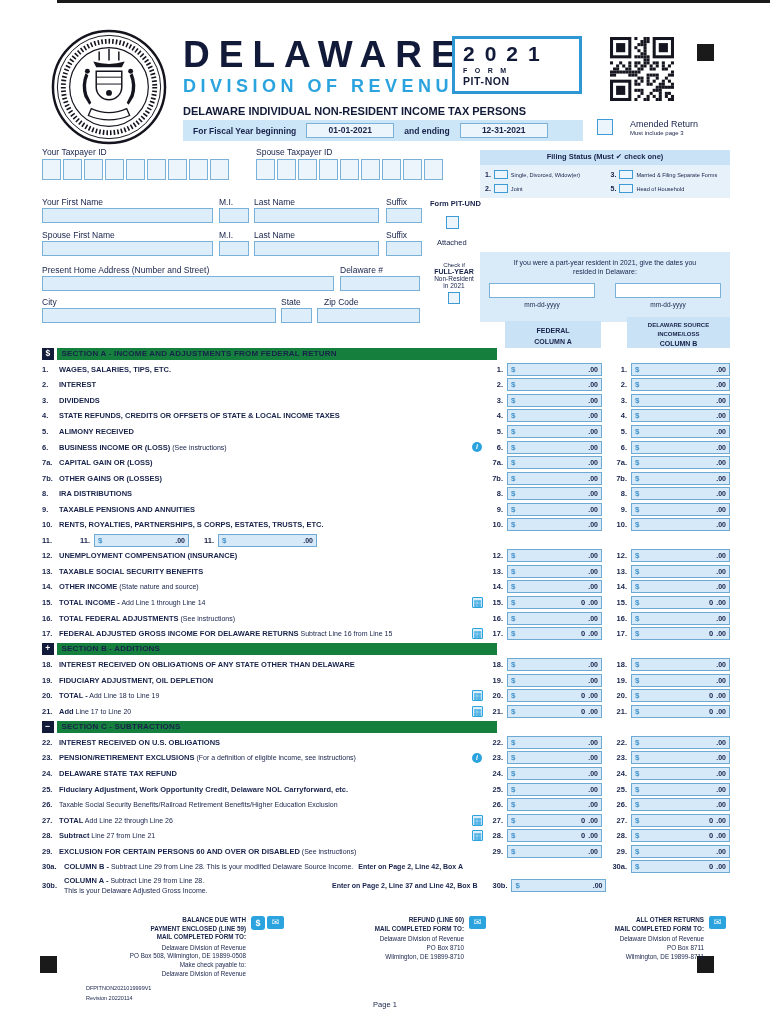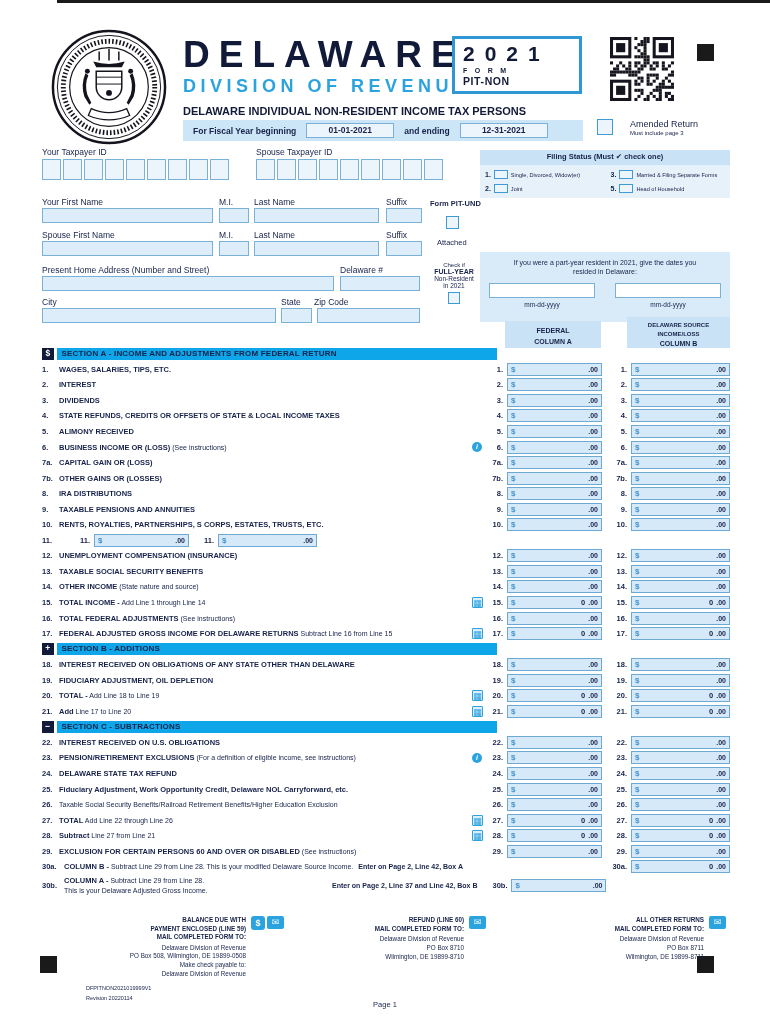--- a/index.html
+++ b/index.html
@@ -50,21 +50,21 @@
   .py-input{width:106px;height:15px;background:#fff;border:1px solid #79b1d8}
   .py-fmts{display:flex;justify-content:space-between;margin-top:3px}
   .py-fmt{width:106px;font-size:6.5px;text-align:center}
   .colhead{position:absolute;background:#c9e2f5;text-align:center;font-weight:bold;color:#17224a}
   .colheadA{left:505px;top:321px;width:96px;height:27px;font-size:7px;padding-top:5px;line-height:1.5}
   .colheadB{left:627px;top:317px;width:103px;height:31px;font-size:6px;padding-top:4px;line-height:1.5}
   .colheadB .big{font-size:7px}
   .maintable{position:absolute;left:42px;top:346px;width:688px}
   .trow{display:flex;align-items:center;height:15.55px}
   .secico{flex:0 0 11.5px;height:11.5px;background:#111a38;color:#fff;font-size:8.5px;font-weight:bold;line-height:11.5px;text-align:center;margin-right:3px}
-  .secbar{flex:0 0 440px;height:12.5px;background:#0ea5e9;font-size:8px;font-weight:bold;line-height:12.5px;padding:0 5px;letter-spacing:.2px}
+  .secbar{flex:0 0 440px;height:12.5px;background:#15803d;font-size:8px;font-weight:bold;line-height:12.5px;padding:0 5px;letter-spacing:.2px}
   .tnum{flex:0 0 17px;font-size:7.5px;font-weight:bold}
   .tnum.w20{flex:0 0 22px}
   .tlabel{flex:0 0 413px;font-size:7.5px;font-weight:bold;white-space:nowrap;overflow:hidden}
   .tlabel-auto{flex:0 0 auto;font-size:7.5px;font-weight:bold;white-space:nowrap}
   .lb{font-weight:bold}
   .nt{font-weight:normal;font-size:7px}
   .tico{flex:0 0 13px;display:flex;align-items:center}
   .lnum{font-size:7.5px;font-weight:bold;text-align:right;padding-right:4px;white-space:nowrap}
   .w22{flex:0 0 22px}.w24{flex:0 0 24px}.w29{flex:0 0 29px}
   .amtbox{height:13px;background:#d6e9f8;border:1px solid #6ea9d4;display:flex;align-items:center;padding:0 3px;font-size:7.5px;font-weight:bold}
@@ -368,21 +368,21 @@
   <div class="fystack">
     <div class="fy1">Check if</div>
     <div class="fy2">FULL-YEAR</div>
     <div class="fy3">Non-Resident</div>
     <div class="fy3">in 2021</div>
     <span class="cb cb12" style="margin-top:3px"></span>
   </div>
 
   <div class="flabel" style="left:42px;top:297px">City</div>
   <div class="flabel" style="left:281px;top:297px">State</div>
-  <div class="flabel" style="left:314px;top:297px">Zip Code</div>
+  <div class="flabel" style="left:324px;top:297px">Zip Code</div>
   <div class="finput" style="left:42px;top:308px;width:234px"></div>
   <div class="finput" style="left:281px;top:308px;width:31px"></div>
   <div class="finput" style="left:317px;top:308px;width:103px"></div>
 
   <div class="pybox">
     <div class="py-text">
       <div>If you were a part-year resident in 2021, give the dates you</div>
       <div>resided in Delaware:</div>
     </div>
     <div class="py-inputs">

